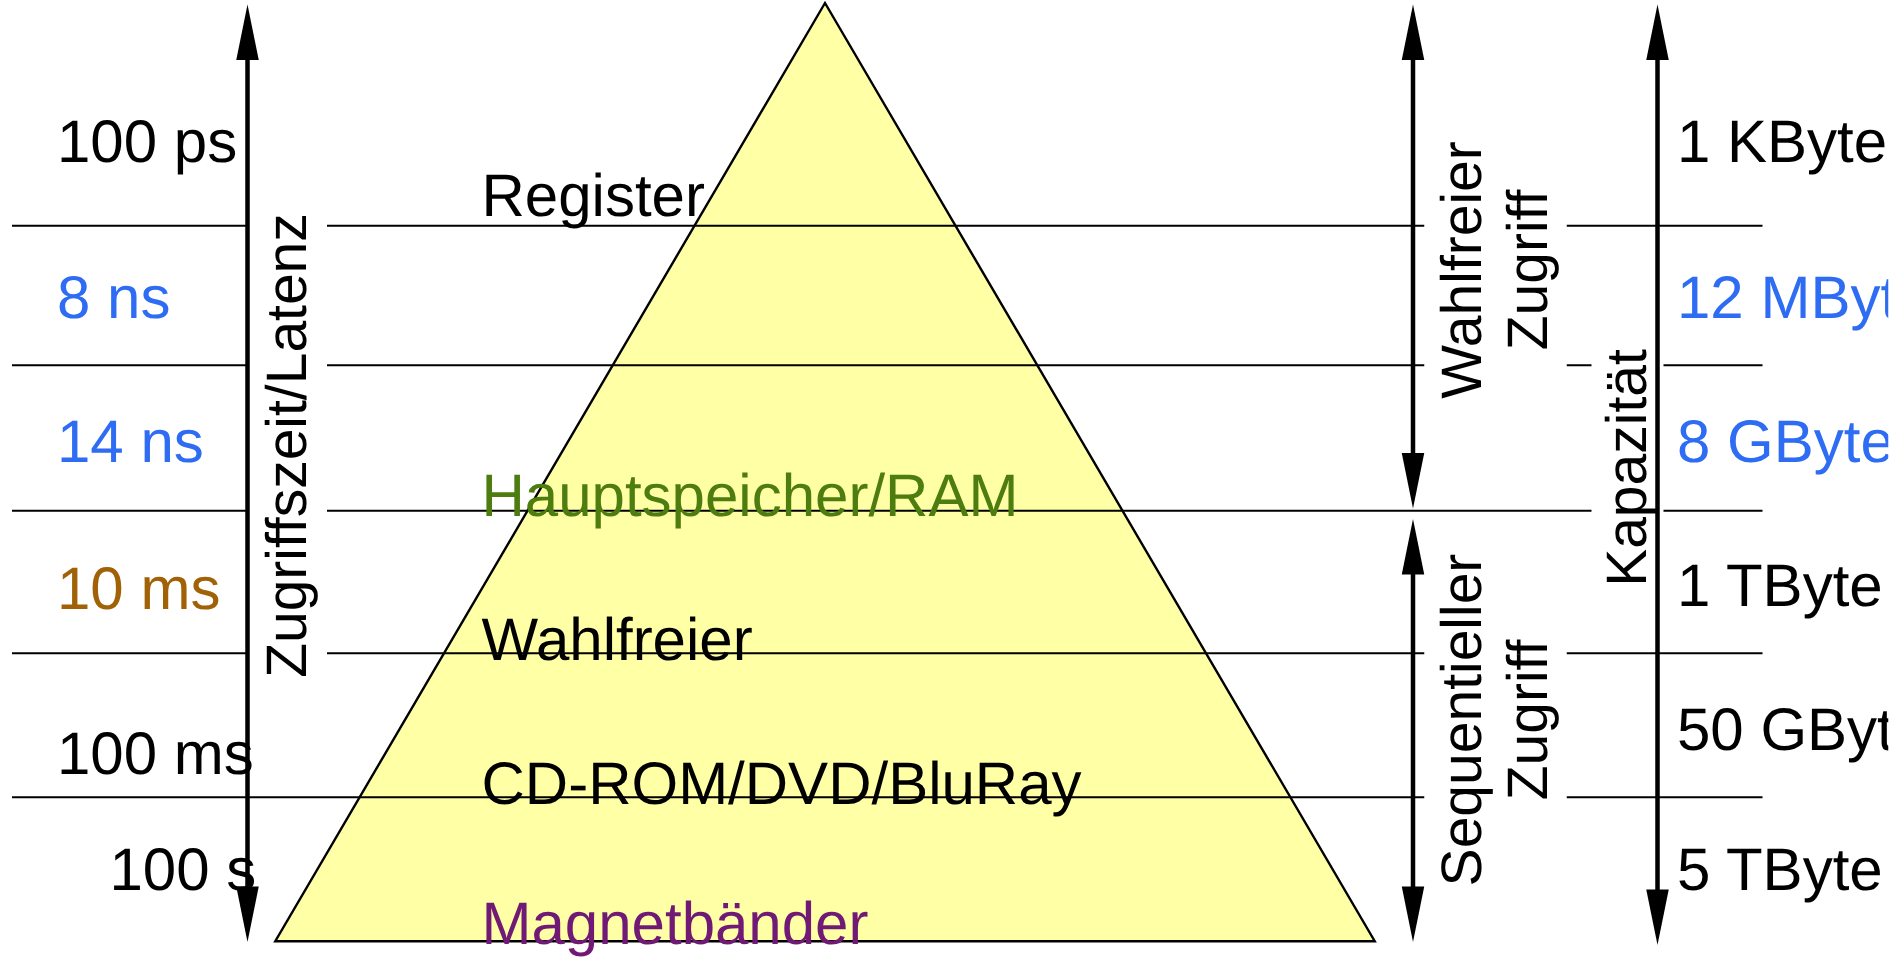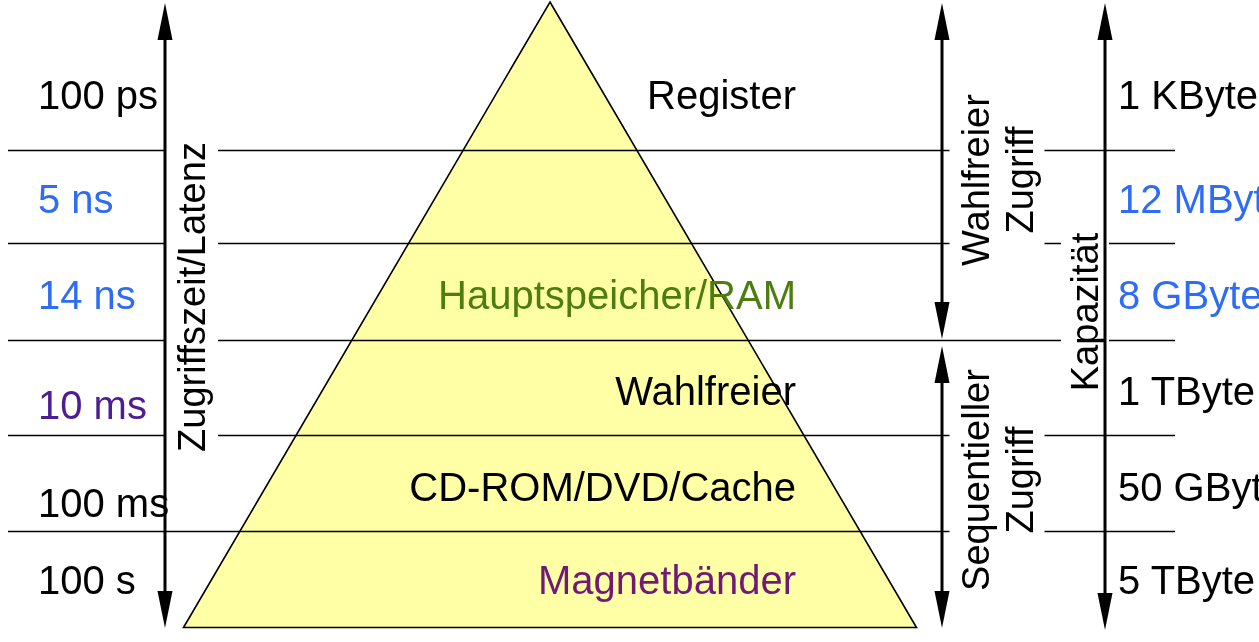--- a/index.html
+++ b/index.html
@@ -30,21 +30,21 @@
 
   .row-label {
     position: absolute;
     height: 50px;
     line-height: 50px;
     font-size: 40px;
     white-space: nowrap;
     z-index: 3;
   }
   .time-label { left: 38px; width: 230px; text-align: left; }
-  .level-label { left: 296px; width: 500px; text-align: right; }
+  .level-label { left: 321px; width: 500px; text-align: left; margin-top: 36px; }
   .cap-label { left: 1118px; width: 150px; text-align: left; }
 
   .vlabel {
     position: absolute;
     transform: translate(-50%, -50%) rotate(-90deg);
     background: #ffffff;
     display: flex;
     flex-direction: column;
     align-items: center;
     justify-content: center;
@@ -79,30 +79,30 @@
   </div>
 
   <div class="vlabel" style="left:997px; top:480px; width:240px; height:95px;">
     <div>Sequentieller</div>
     <div>Zugriff</div>
   </div>
 
   <div class="vlabel" style="left:1085px; top:312px; width:160px; height:48px;">Kapazität</div>
 
   <div class="row-label time-label" style="top: 70px; color: rgb(0, 0, 0);">100 ps</div>
-  <div class="row-label time-label" style="top: 174px; color: rgb(46, 108, 243);">5 ns</div>
+  <div class="row-label time-label" style="top: 174px; color: rgb(46, 108, 243);">8 ns</div>
   <div class="row-label time-label" style="top: 270px; color: rgb(46, 108, 243);">14 ns</div>
-  <div class="row-label time-label" style="top: 380px; color: #4c1d95;">10 ms</div>
+  <div class="row-label time-label" style="top: 368px; color: #a16207;">10 ms</div>
   <div class="row-label time-label" style="top: 478px; color: rgb(0, 0, 0);">100 ms</div>
-  <div class="row-label time-label" style="top: 555px; color: rgb(0, 0, 0);">100 s</div>
+  <div class="row-label time-label" style="top: 555px; color: rgb(0, 0, 0); margin-left: 35px;">100 s</div>
 
   <div class="row-label level-label" style="top: 70px; color: rgb(0, 0, 0);">Register</div>
   <div class="row-label level-label" style="top: 270px; color: #4d7c0f;">Hauptspeicher/RAM</div>
   <div class="row-label level-label" style="top: 366px; color: rgb(0, 0, 0);">Wahlfreier</div>
-  <div class="row-label level-label" style="top: 462px; color: rgb(0, 0, 0);">CD-ROM/DVD/Cache</div>
+  <div class="row-label level-label" style="top: 462px; color: rgb(0, 0, 0);">CD-ROM/DVD/BluRay</div>
   <div class="row-label level-label" style="top: 555px; color: #701a75;">Magnetbänder</div>
 
   <div class="row-label cap-label" style="top: 70px; color: rgb(0, 0, 0);">1 KByte</div>
   <div class="row-label cap-label" style="top: 174px; color: rgb(46, 108, 243);">12 MByte</div>
   <div class="row-label cap-label" style="top: 270px; color: rgb(46, 108, 243);">8 GByte</div>
   <div class="row-label cap-label" style="top: 366px; color: rgb(0, 0, 0);">1 TByte</div>
   <div class="row-label cap-label" style="top: 462px; color: rgb(0, 0, 0);">50 GByte</div>
   <div class="row-label cap-label" style="top: 555px; color: rgb(0, 0, 0);">5 TByte</div>
 
   <svg class="layer arrows">

